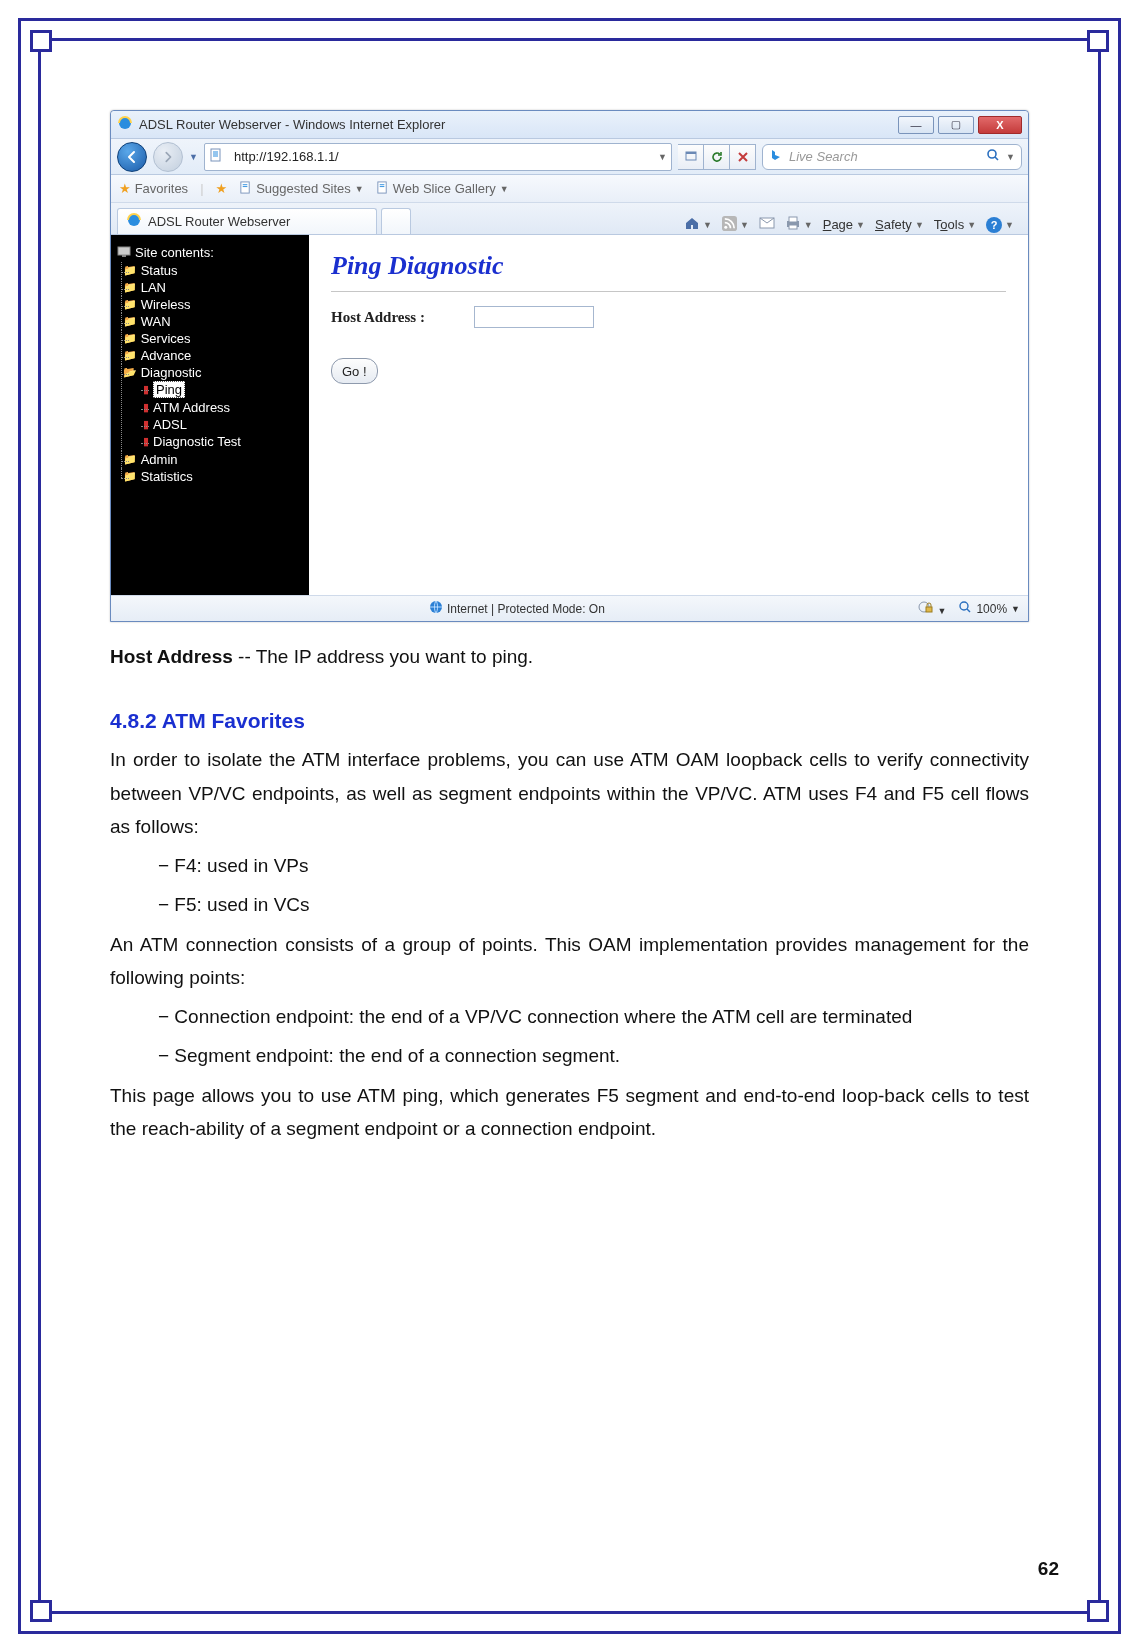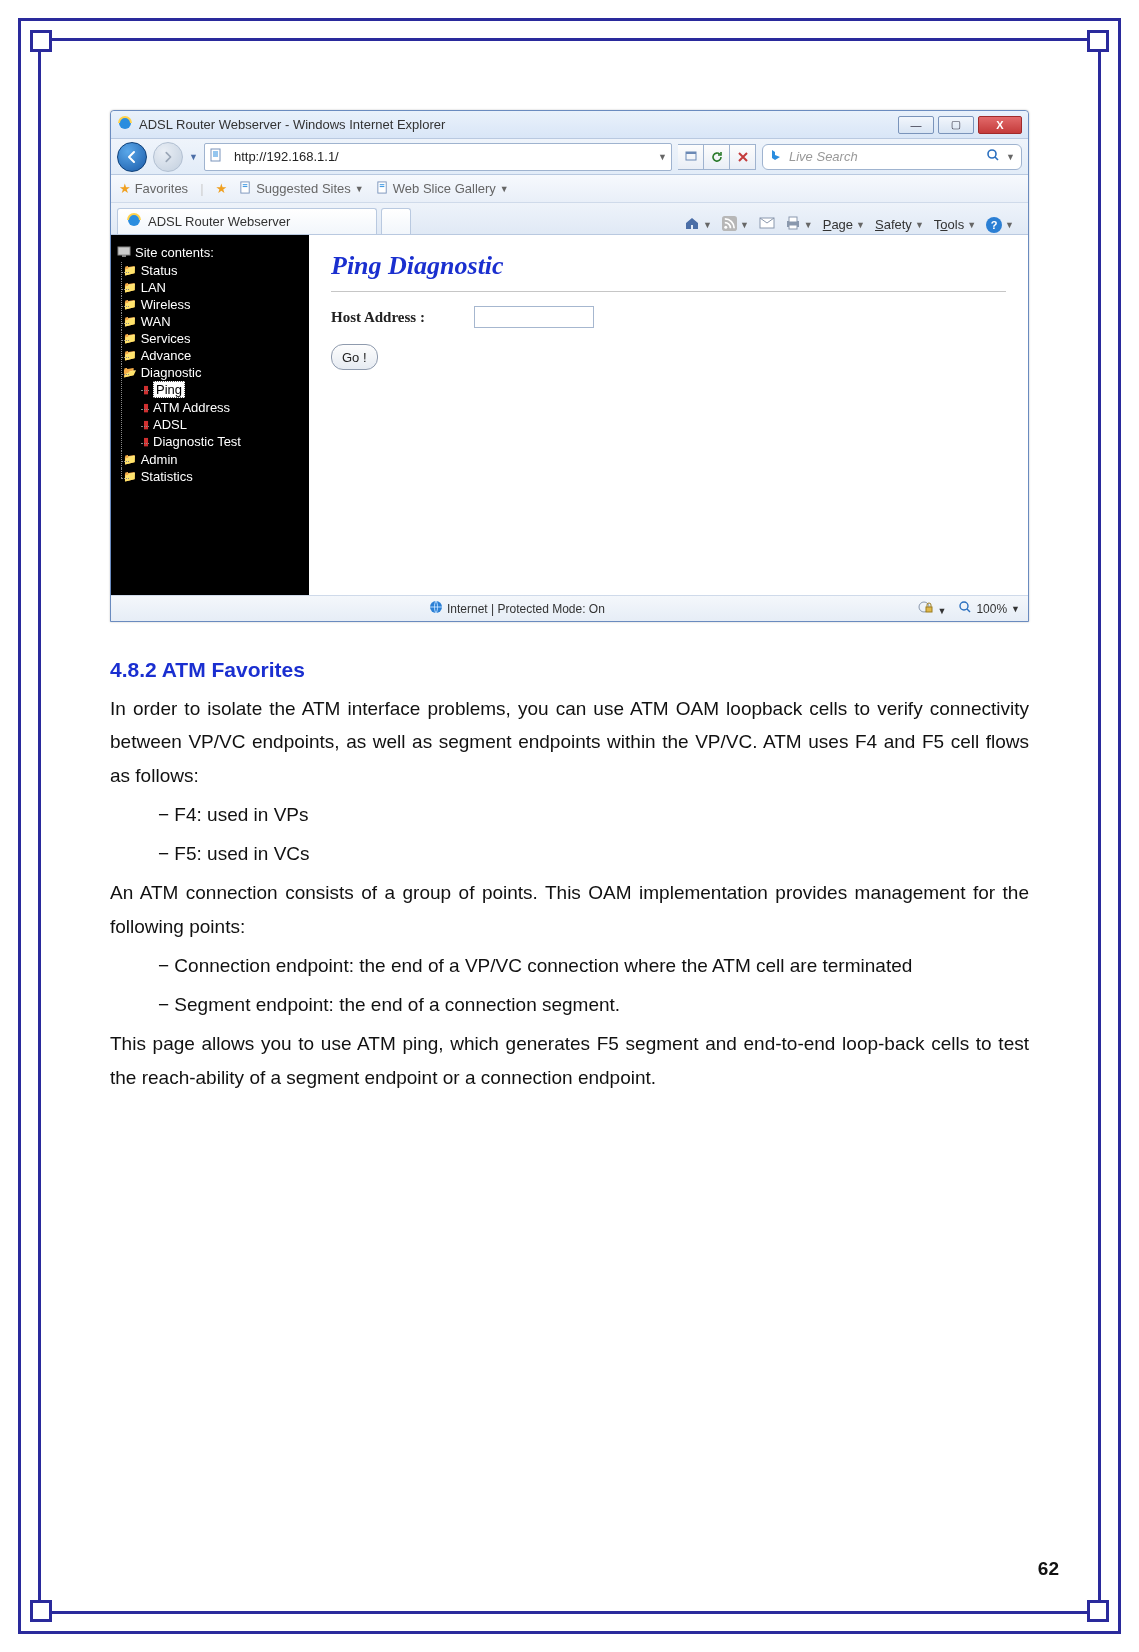--- a/index.html
+++ b/index.html
@@ -152,21 +152,21 @@
     font-family: "Times New Roman", serif;
   }
   .main .ph1 { color:#1a2fcf; font-weight:bold; font-size:26px; font-style:italic; margin-bottom:10px;}
   .main .desc { font-size:14px; line-height:1.35; border-bottom:none;}
   .main hr { border:none; border-top:1px solid #c6c6c6; margin:8px 0 14px;}
   .main .label { font-weight:bold; font-size:15px; display:inline-block; width:140px;}
   .main input[type=text]{
     width:120px; height:22px; border:1px solid #a6b7cf; background:#fff; font-size:13px; padding:2px 4px;
   }
   .main .gobtn {
-    margin-top:16px; height:26px; padding:2px 10px;
+    margin-top:30px; height:26px; padding:2px 10px;
     border:1px solid #8e9aad; background:linear-gradient(#fdfdfd,#e6ebf2);
     border-radius:12px; font-size:13px; color:#222;
   }
 
   .statusbar {
     height:26px; border-top:1px solid #cfdaea;
     background:linear-gradient(#f4f7fb,#e6edf6);
     display:flex; align-items:center; font-size:12px; color:#333;
     padding:0 8px;
   }
@@ -505,20 +505,23 @@
               </svg>
           </span>
           <span>100%</span>
           <span class="drop" style="font-size:9px;">▼</span>
         </span>
       </div>
     </div>
   </div>
 
   <div class="doc-text">
+    <p class="lead">
+      <strong>Host Address</strong><span> -- The IP address you want to ping.</span>
+    </p>
 
     <h3>4.8.2 ATM Favorites</h3>
 
     <p>In order to isolate the ATM interface problems, you can use ATM OAM loopback cells to verify connectivity between VP/VC endpoints, as well as segment endpoints within the VP/VC. ATM uses F4 and F5 cell flows as follows:</p>
     <p class="indent">− F4: used in VPs</p>
     <p class="indent">− F5: used in VCs</p>
     <p>An ATM connection consists of a group of points. This OAM implementation provides management for the following points:</p>
     <p class="indent">− Connection endpoint: the end of a VP/VC connection where the ATM cell are terminated</p>
     <p class="indent">− Segment endpoint: the end of a connection segment.</p>
     <p>This page allows you to use ATM ping, which generates F5 segment and end-to-end loop-back cells to test the reach-ability of a segment endpoint or a connection endpoint.</p>

